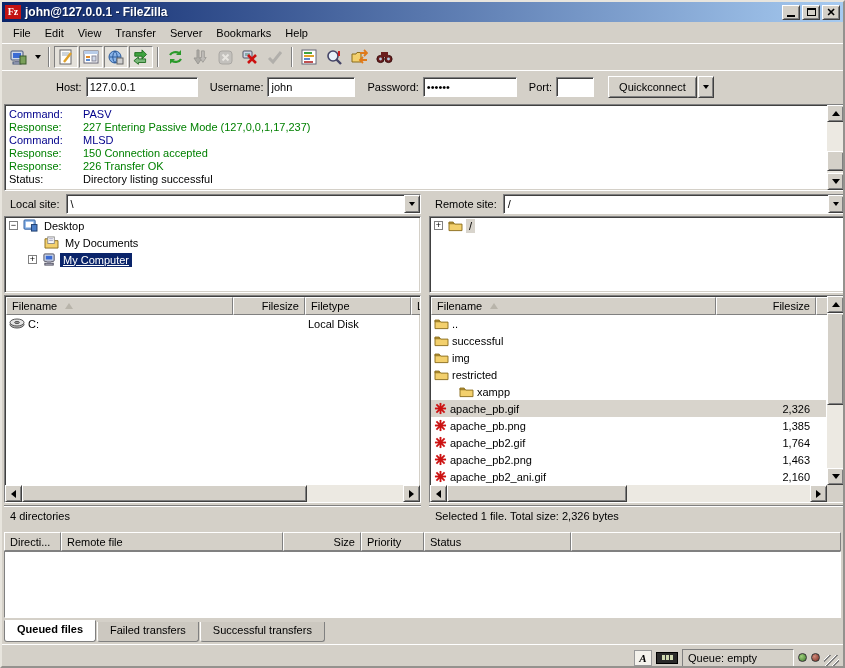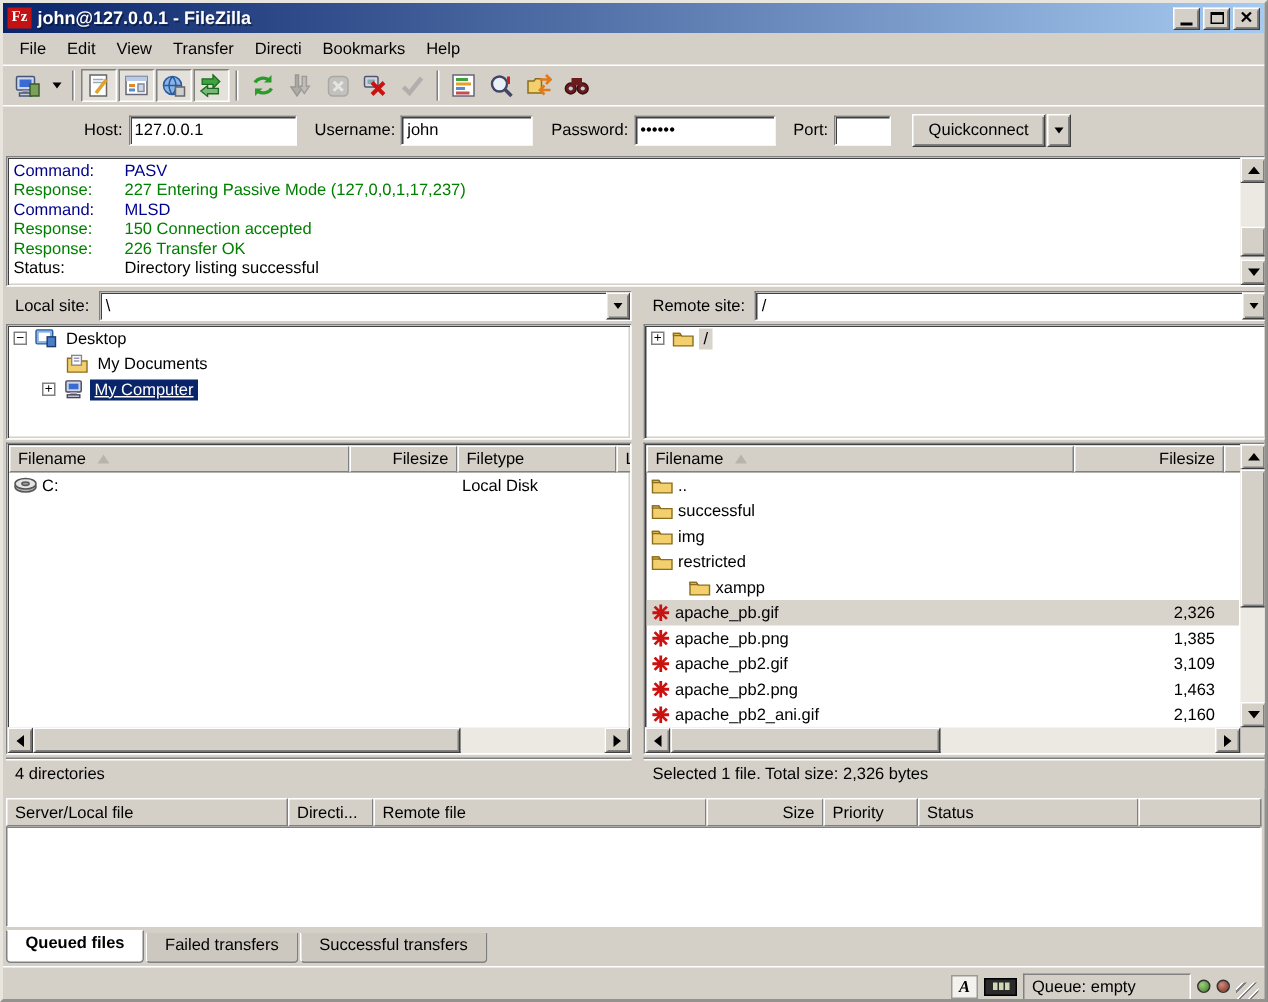--- a/index.html
+++ b/index.html
@@ -150,21 +150,21 @@
     <div class="winbtn raised">
         <div class="glyph-close">✕</div>
       </div>
   </div>
 
   <div class="menubar">
       <div class="menu-item">File</div>
       <div class="menu-item">Edit</div>
       <div class="menu-item">View</div>
       <div class="menu-item">Transfer</div>
-      <div class="menu-item">Directi</div>
+      <div class="menu-item">Server</div>
       <div class="menu-item">Bookmarks</div>
       <div class="menu-item">Help</div>
     </div>
 
   <div class="toolbar">
     <div class="tb-btn">
       <svg width="18" height="16" viewBox="0 0 18 16">
         <rect x="2" y="2" width="12" height="9" rx="1" fill="#cdd6e8" stroke="#445577"></rect>
         <rect x="4" y="4" width="8" height="5" fill="#3a6ad4"></rect>
         <rect x="6" y="11" width="4" height="2" fill="#99a"></rect>
@@ -559,21 +559,21 @@
                       <line x1="7" y1="1" x2="7" y2="13"></line>
                       <line x1="1" y1="7" x2="13" y2="7"></line>
                       <line x1="2.6" y1="2.6" x2="11.4" y2="11.4"></line>
                       <line x1="11.4" y1="2.6" x2="2.6" y2="11.4"></line>
                     </g>
                     <circle cx="7" cy="7" r="2.4" fill="#cc1111"></circle>
                   </svg>
                 </span>
                 <span>apache_pb2.gif</span>
               </div>
-              <div class="cell num" style="width: 100px;">3,109</div>
+              <div class="cell num" style="width: 100px;">1,764</div>
             </div>
             <div class="file-row">
               <div class="cell" style="width: 285px;">
                 <span>
                   <svg width="13" height="13" viewBox="0 0 14 14">
                     <g stroke="#cc1111" stroke-width="2">
                       <line x1="7" y1="1" x2="7" y2="13"></line>
                       <line x1="1" y1="7" x2="13" y2="7"></line>
                       <line x1="2.6" y1="2.6" x2="11.4" y2="11.4"></line>
                       <line x1="11.4" y1="2.6" x2="2.6" y2="11.4"></line>
@@ -622,21 +622,20 @@
             </div>
         </div>
         <div style="position:absolute;right:0;bottom:0;width:17px;height:17px;background:#d4d0c8"></div>
       </div>
       <div class="pane-status">Selected 1 file. Total size: 2,326 bytes</div>
     </div>
   </div>
 
   <div class="queuepane">
     <div class="q-hdr">
-        <div class="col-hdr" style="width: 188px;">Server/Local file</div>
         <div class="col-hdr" style="width: 57px;">Directi...</div>
         <div class="col-hdr" style="width: 222px;">Remote file</div>
         <div class="col-hdr right" style="width: 78px;">Size</div>
         <div class="col-hdr" style="width: 63px;">Priority</div>
         <div class="col-hdr" style="width: 147px;">Status</div>
         <div class="col-hdr" style="flex: 1 1 0%;"></div>
       </div>
     <div class="q-body"></div>
     <div class="q-tabs">
         <div class="tab active">Queued files</div>

